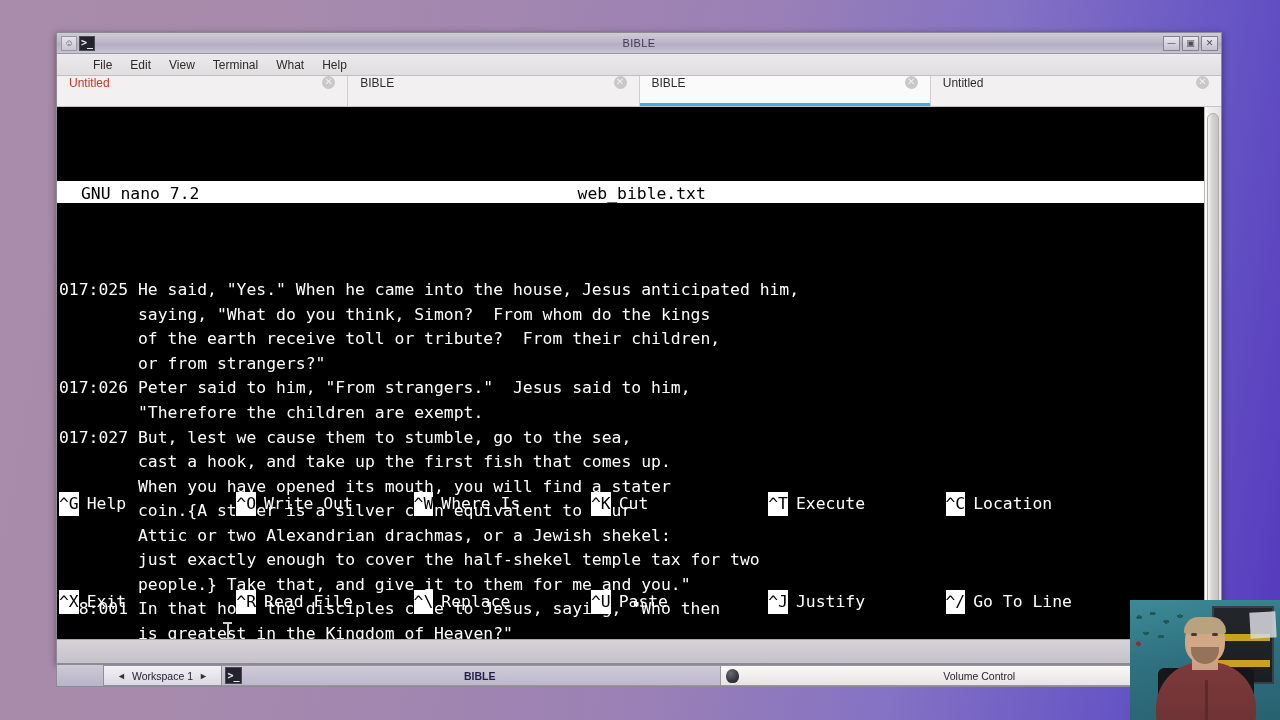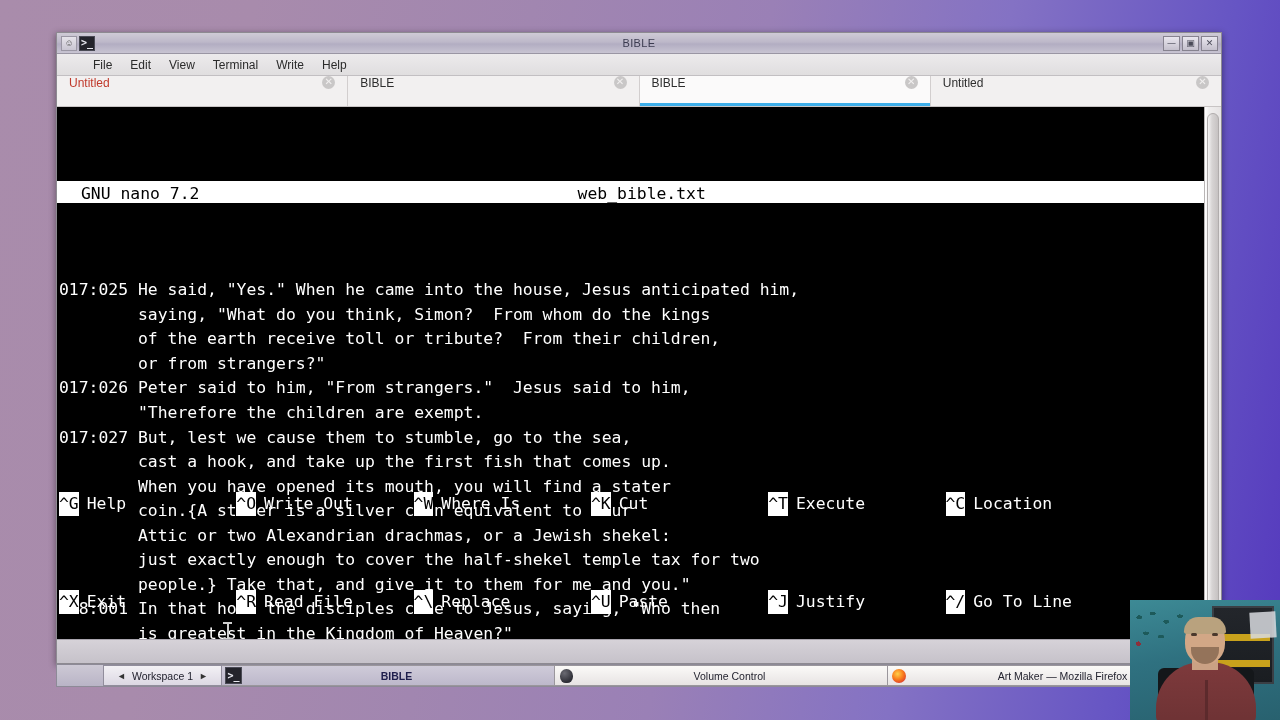--- a/index.html
+++ b/index.html
@@ -373,21 +373,21 @@
         <div class="win-btn">▣</div>
         <div class="win-btn">✕</div>
       </div>
     </div>
 
     <div id="menubar">
       <div class="menu-item">File</div>
       <div class="menu-item">Edit</div>
       <div class="menu-item">View</div>
       <div class="menu-item">Terminal</div>
-      <div class="menu-item">Write</div>
+      <div class="menu-item">What</div>
       <div class="menu-item">Help</div>
     </div>
 
     <div id="tabbar">
       <div class="tab bell">
         <span class="label">Untitled</span>
         <span class="close">✕</span>
       </div>
       <div class="tab">
         <span class="label">BIBLE</span>
@@ -441,26 +441,20 @@
       <span class="tlabel">BIBLE</span>
     </div>
 
     <div class="task">
       <span class="ticon vol">
           <span class="vol-dot"></span>
         </span>
       <span class="tlabel">Volume Control</span>
     </div>
 
-    <div class="task">
-      <span class="ticon">
-          <span class="ff-dot"></span>
-        </span>
-      <span class="tlabel">Art Maker — Mozilla Firefox</span>
-    </div>
   </div>
 
   <div id="webcam">
     <div class="wall"></div>
     <div class="vine"></div>
     <div class="shelf"></div>
     <div class="poster"></div>
     <div class="chairback"></div>
     <div class="torso">
         <span class="zipper"></span>

